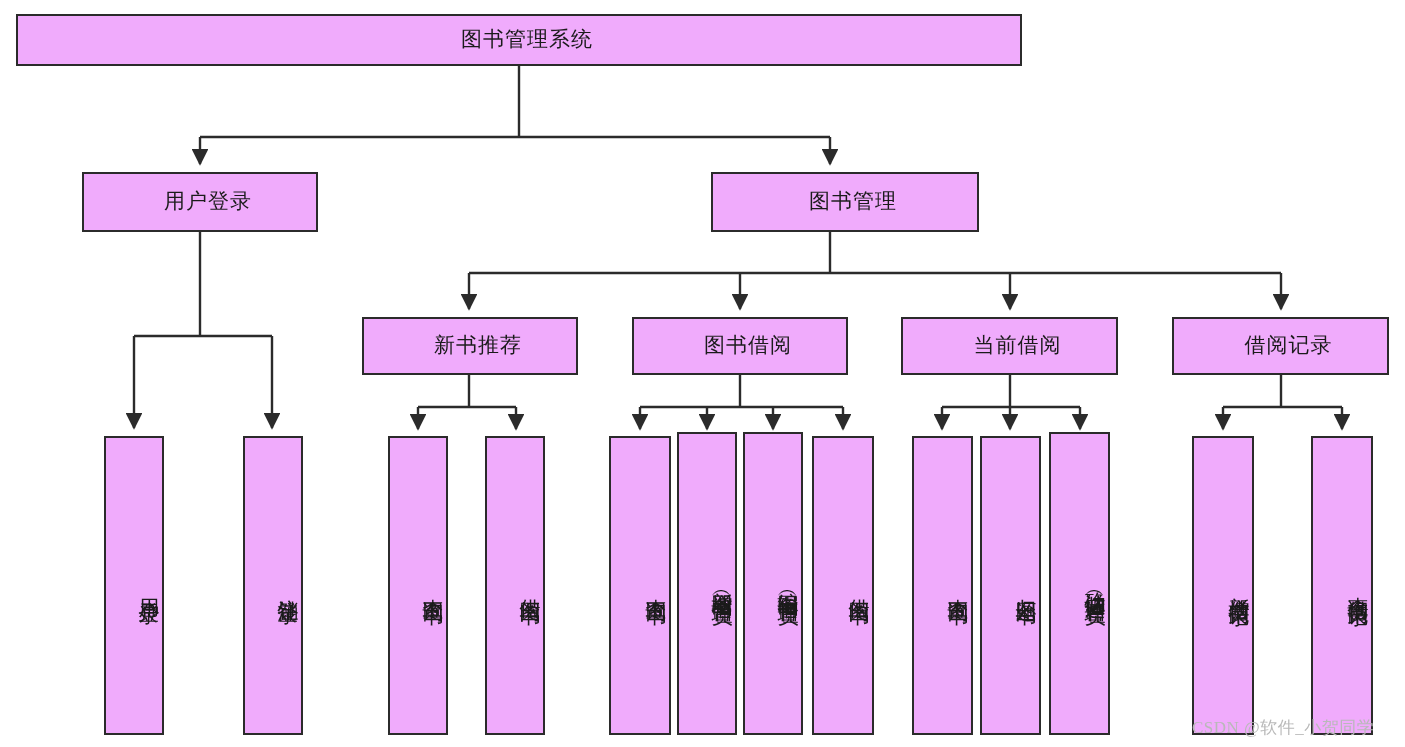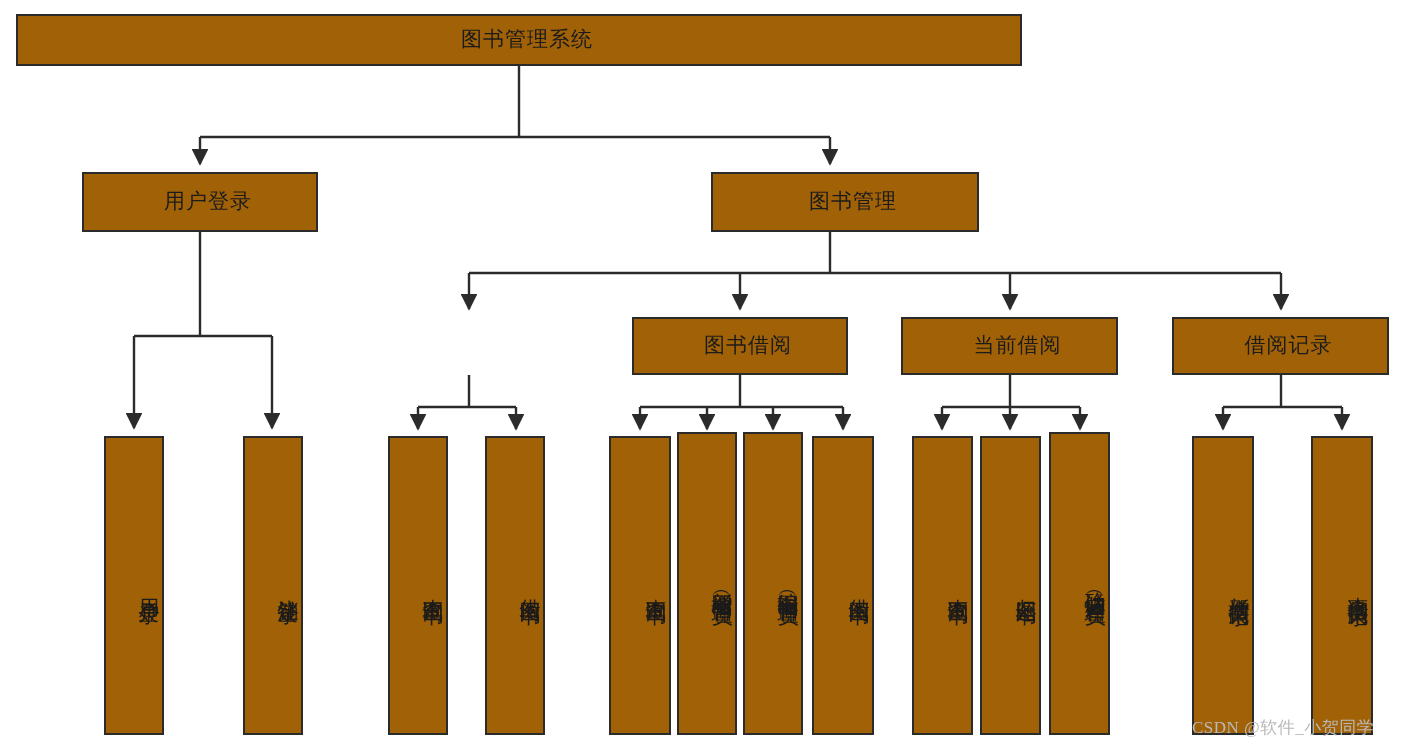--- a/index.html
+++ b/index.html
@@ -22,21 +22,21 @@
     position: absolute;
     left: 0;
     top: 0;
     width: 1405px;
     height: 747px;
     pointer-events: none;
   }
   .node {
     position: absolute;
     box-sizing: border-box;
-    background: #a16207;
+    background: #f0abfc;
     border: 2px solid #2b2b2b;
     display: flex;
     align-items: center;
     justify-content: center;
     color: #1b1b1b;
     text-align: center;
     padding-left: 16px;
   }
   .node.h {
     font-size: 21px;
@@ -128,20 +128,23 @@
   </div>
 
   <div class="node h" style="left:82px; top:172px; width:236px; height:60px;">
     <span>用户登录</span>
   </div>
 
   <div class="node h" style="left:711px; top:172px; width:268px; height:60px;">
     <span>图书管理</span>
   </div>
 
+  <div class="node h" style="left:362px; top:317px; width:216px; height:58px;">
+    <span>新书推荐</span>
+  </div>
 
   <div class="node h" style="left:632px; top:317px; width:216px; height:58px;">
     <span>图书借阅</span>
   </div>
 
   <div class="node h" style="left:901px; top:317px; width:217px; height:58px;">
     <span>当前借阅</span>
   </div>
 
   <div class="node h" style="left:1172px; top:317px; width:217px; height:58px;">

